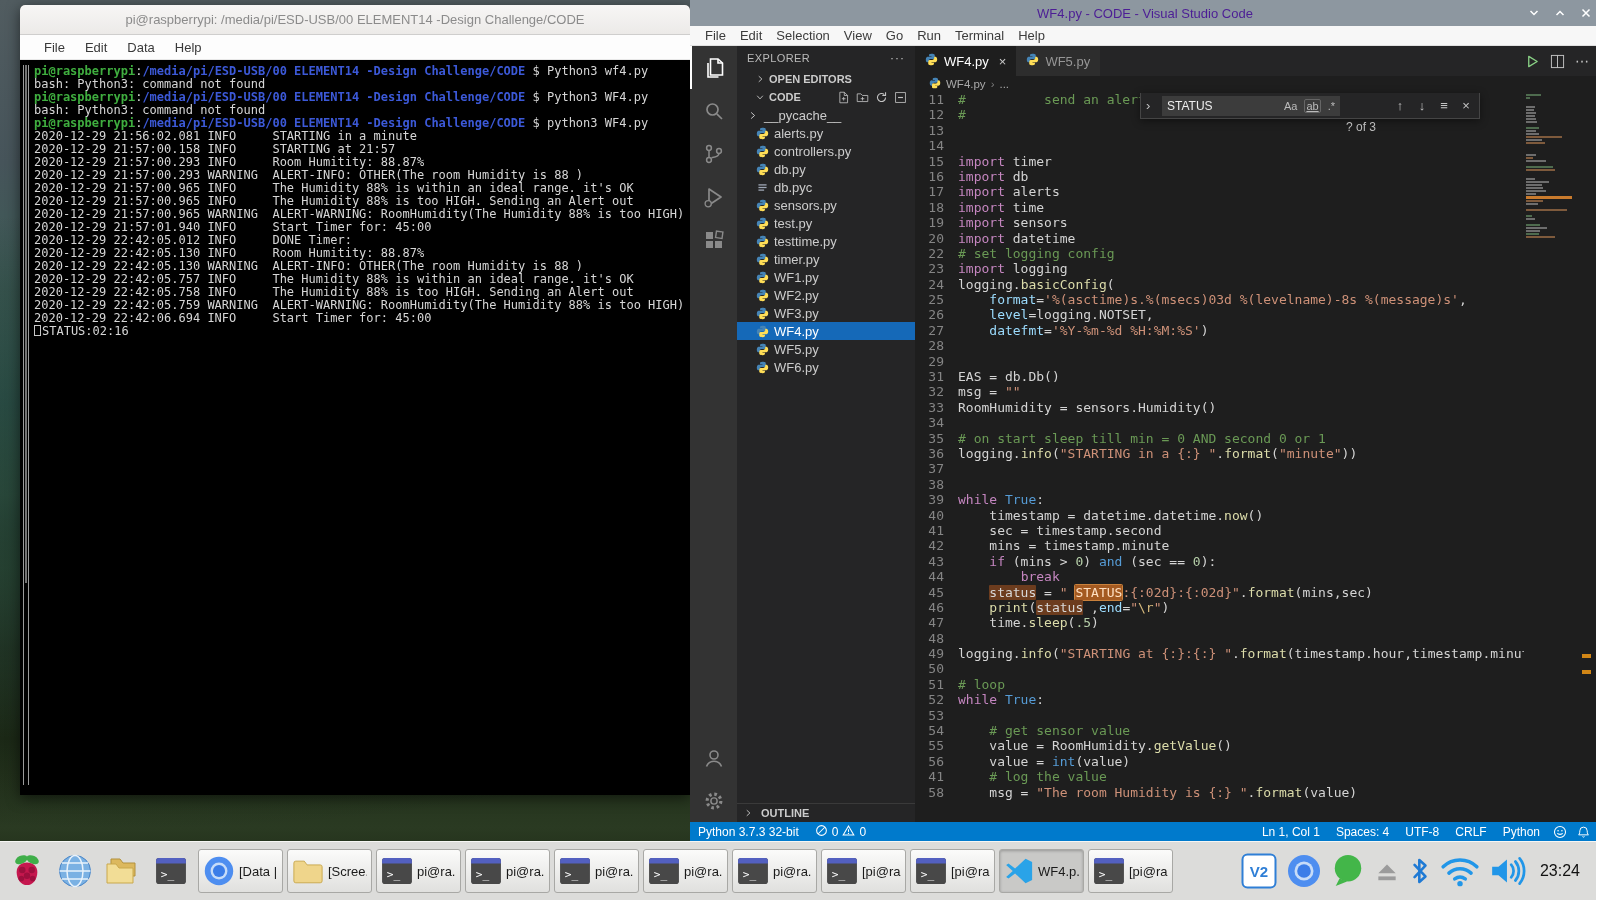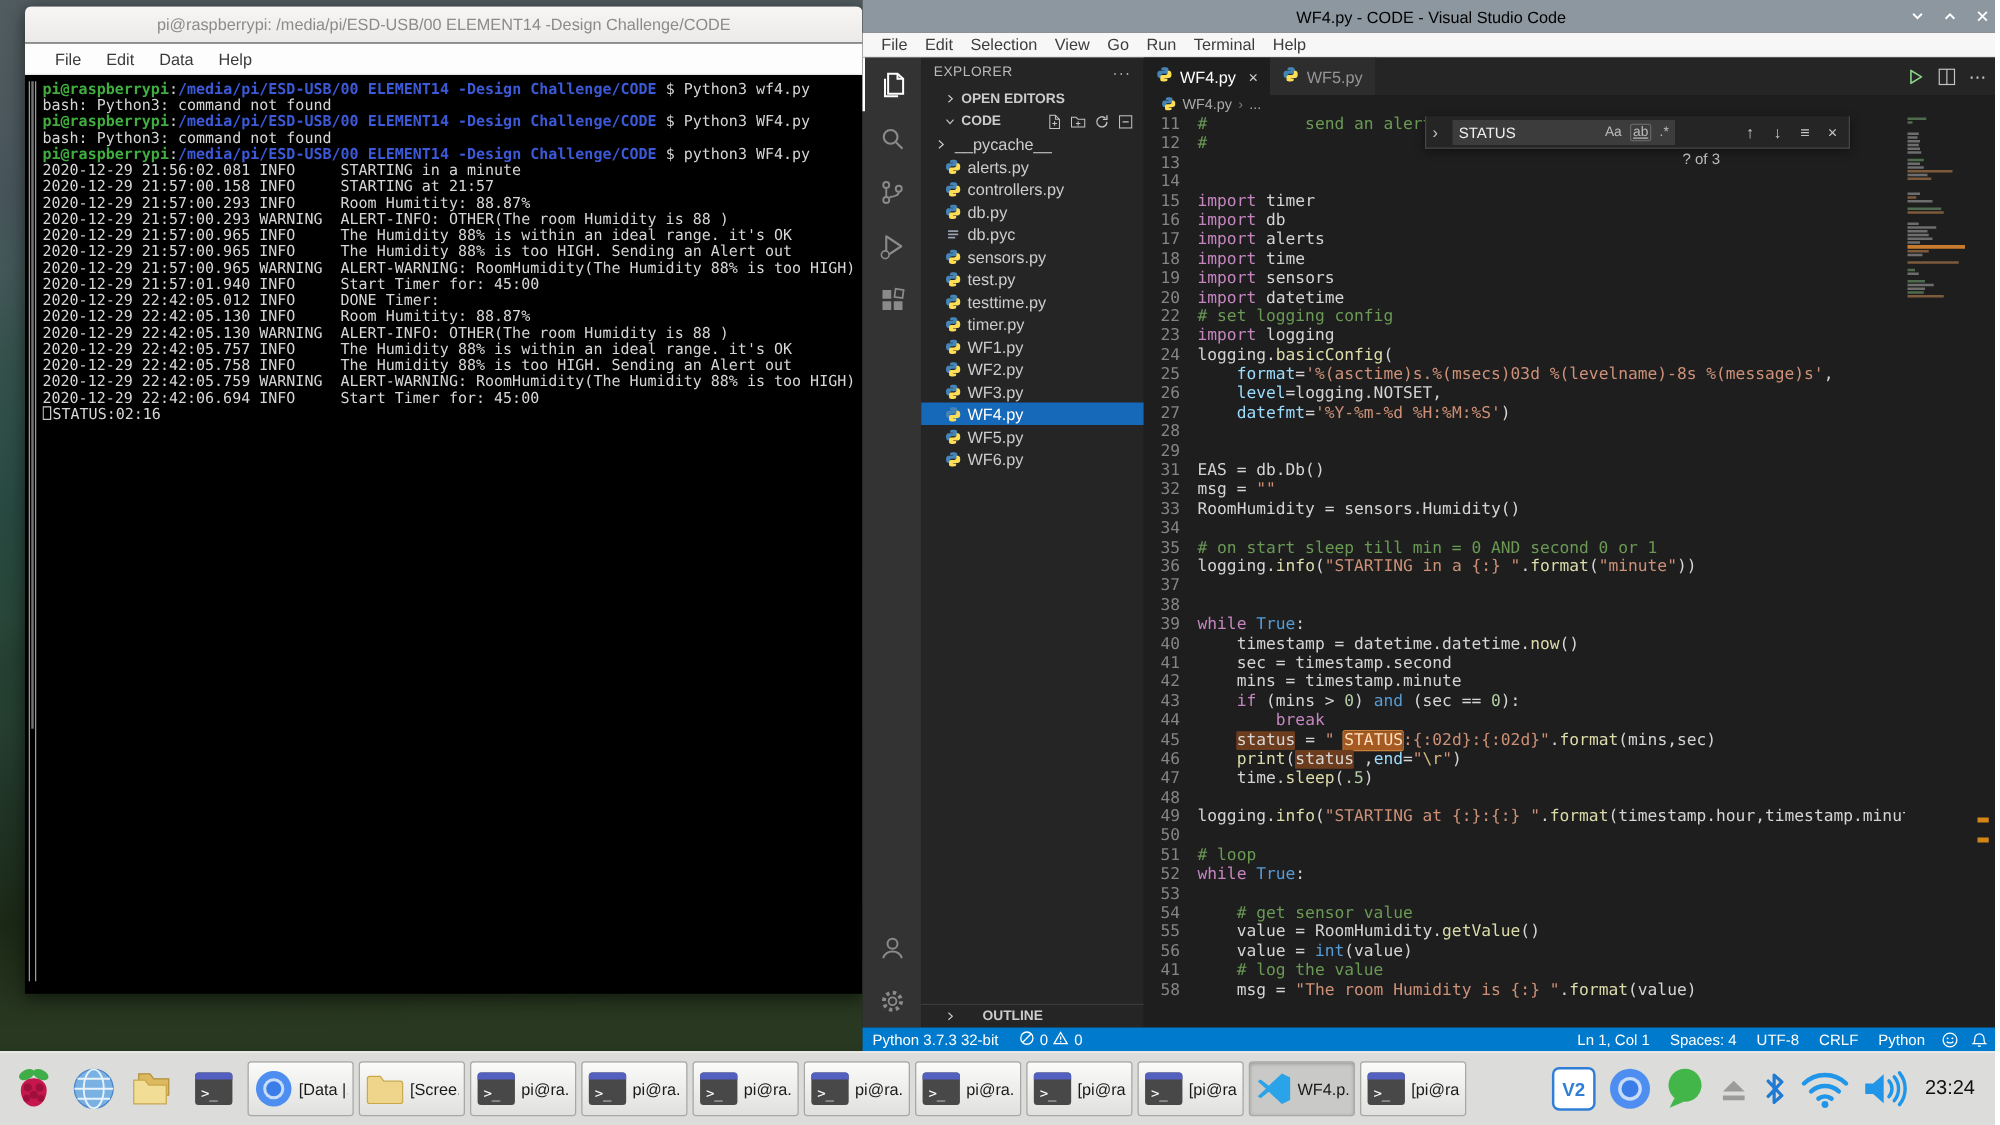--- a/index.html
+++ b/index.html
@@ -26,21 +26,21 @@
     border-left:1px solid #9a9a9a; border-right:1px solid #9a9a9a; }
   .term-scrollbar .thumb { position:absolute; left:1px; right:1px; top:0; height:72%; background:#e6e6e6; opacity:.5; }
   .t-line { white-space:pre; }
   .t-user { color:#3fae3f; font-weight:bold; }
   .t-path { color:#3c59d8; font-weight:bold; }
   .t-cursor { display:inline-block; width:7px; height:11px; border:1px solid #c9c9c9;
     margin-right:1px; vertical-align:-1px; }
 
   
   .vsc-win { position:absolute; left:690px; top:0; width:910px; height:841px; background:#1e1e1e; z-index:1; }
-  .vsc-title { height:26px; background:#8d97a0; color:#000000; font-size:13px;
+  .vsc-title { height:26px; background:#8d97a0; color:#4c1d95; font-size:13px;
     display:flex; align-items:center; justify-content:center; position:relative; }
   .win-controls { position:absolute; right:8px; top:0; height:26px; display:flex; align-items:center; gap:14px; }
   .win-controls span { display:flex; }
   .vsc-menu { height:20px; background:#f7f7f7; display:flex; align-items:center;
     font-size:13px; color:#3c3c3c; border-bottom:1px solid #e0e0e0; padding-left:8px; }
   .vsc-menu .menu-item { padding:0 7px; }
   .vsc-main { position:absolute; top:46px; left:0; right:0; bottom:19px; display:flex; }
 
   .activitybar { width:47px; background:#333333; display:flex; flex-direction:column; align-items:stretch; flex:none; }
   .ab-item { height:43px; display:flex; align-items:center; justify-content:center; color:#8a8a8a; }
@@ -55,21 +55,21 @@
     font-weight:bold; color:#cccccc; padding-left:16px; }
   .sec-actions { margin-left:auto; display:flex; gap:6px; padding-right:8px; align-items:center; }
   .sec-actions span { display:flex; }
   .chev { display:flex; width:14px; justify-content:center; }
   .tree { }
   .tree-row { height:18px; display:flex; align-items:center; gap:5px; padding-left:18px; color:#cccccc; }
   .tree-row.folder-row { padding-left:8px; }
   .tree-row.selected { background:#1569b8; color:#ffffff; }
   .tree-icon { display:flex; width:14px; justify-content:center; }
   .outline-sec { position:absolute; bottom:0; left:0; right:0; height:19px; display:flex;
-    align-items:center; gap:19px; font-size:11px; font-weight:bold; padding-left:16px;
+    align-items:center; gap:6px; font-size:11px; font-weight:bold; padding-left:4px;
     border-top:1px solid #3a3a3a; }
 
   .editorarea { flex:1; position:relative; background:#1e1e1e; overflow:hidden; }
   .tabbar { height:30px; background:#252526; display:flex; }
   .tab { display:flex; align-items:center; gap:6px; padding:0 10px; font-size:13px; }
   .tab.active { background:#1e1e1e; color:#ffffff; }
   .tab.inactive { background:#2d2d2d; color:#969696; border-right:1px solid #252526; }
   .tab-close { color:#cccccc; font-size:13px; margin-left:4px; }
   .tab-actions { margin-left:auto; display:flex; align-items:center; gap:10px; padding-right:10px; }
   .tab-actions span { display:flex; color:#c5c5c5; }

